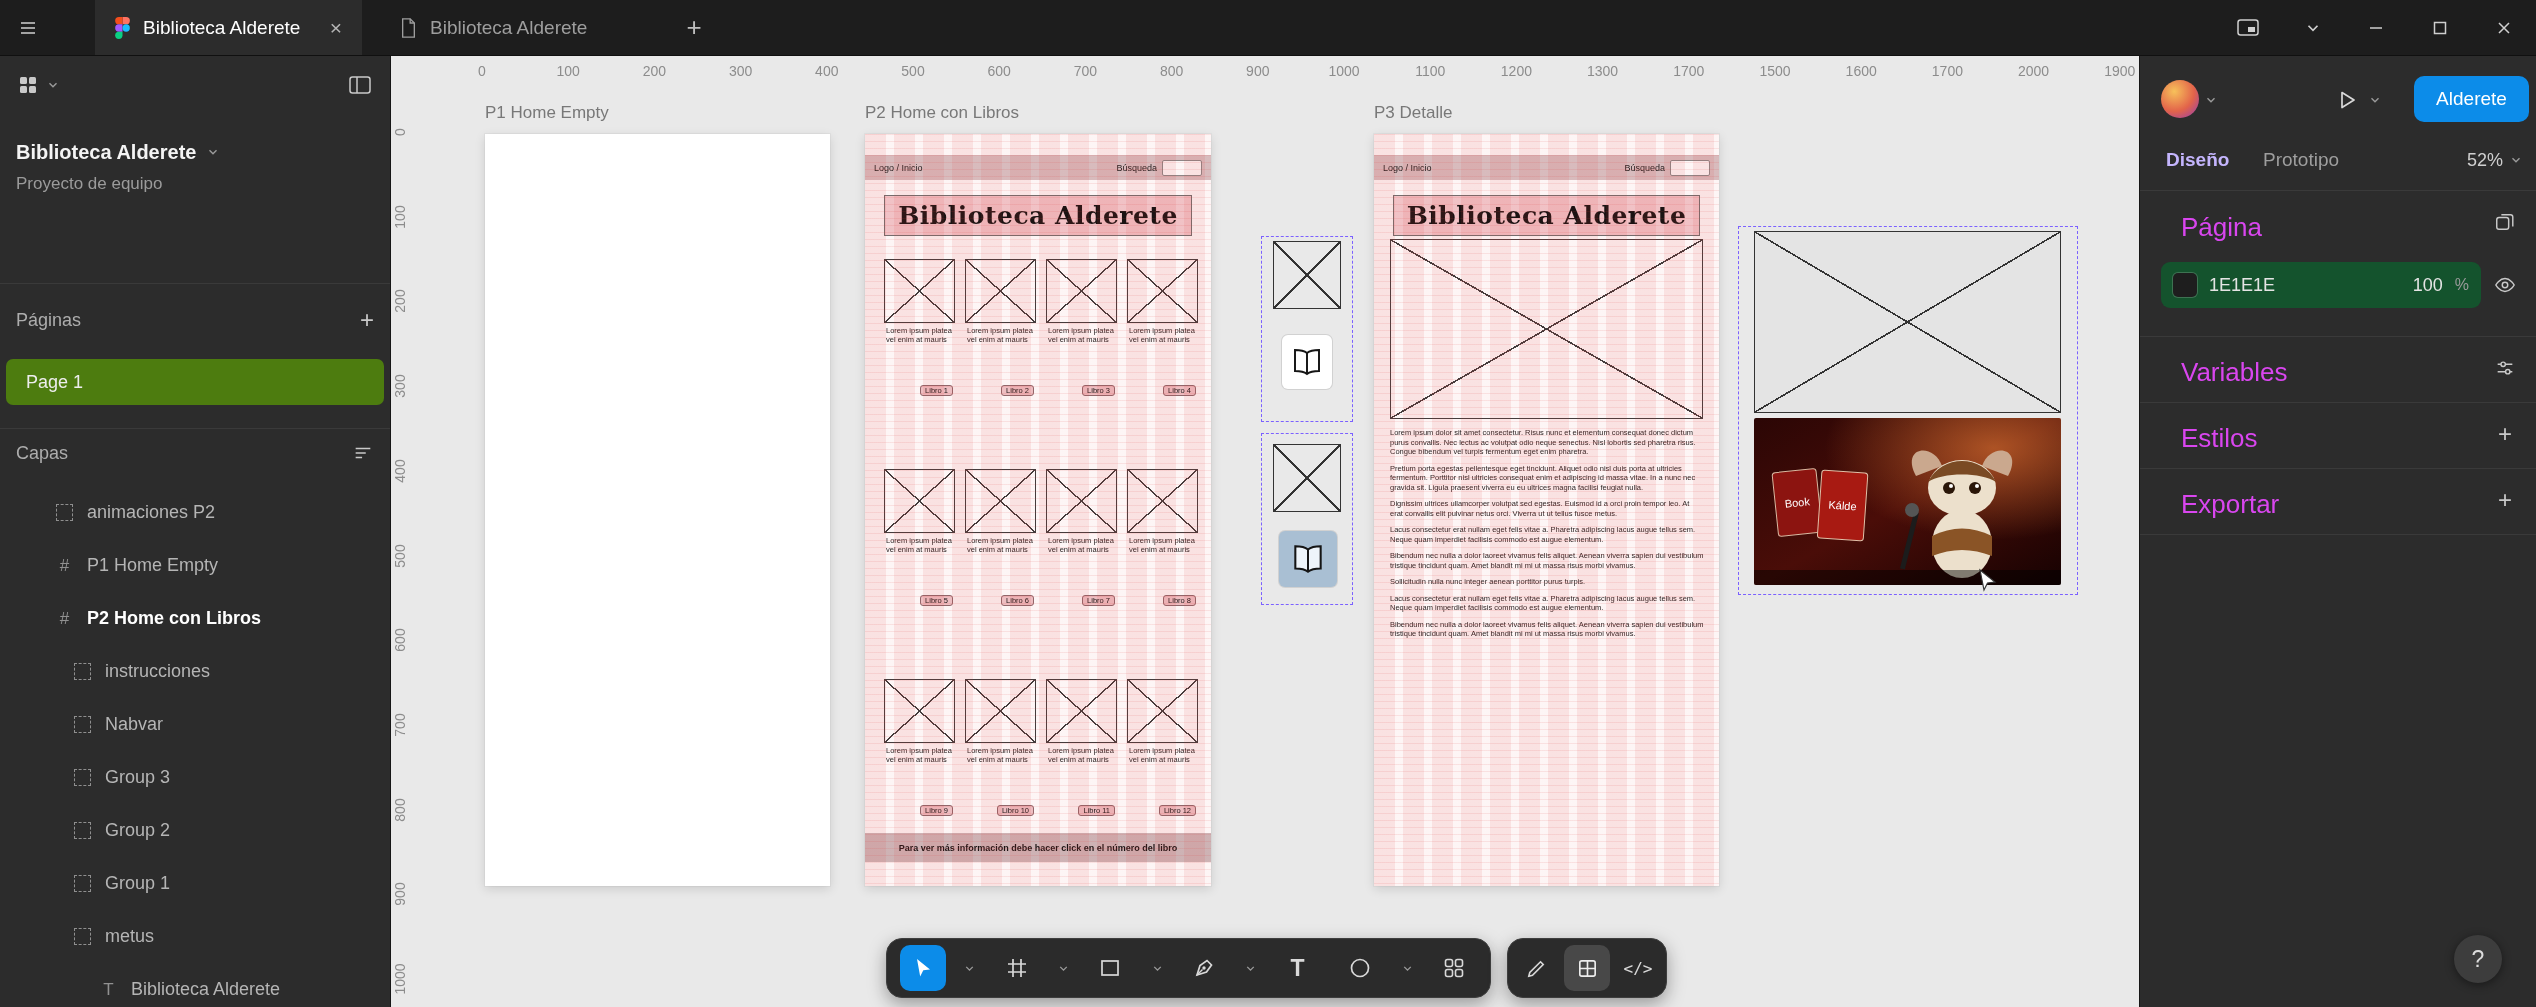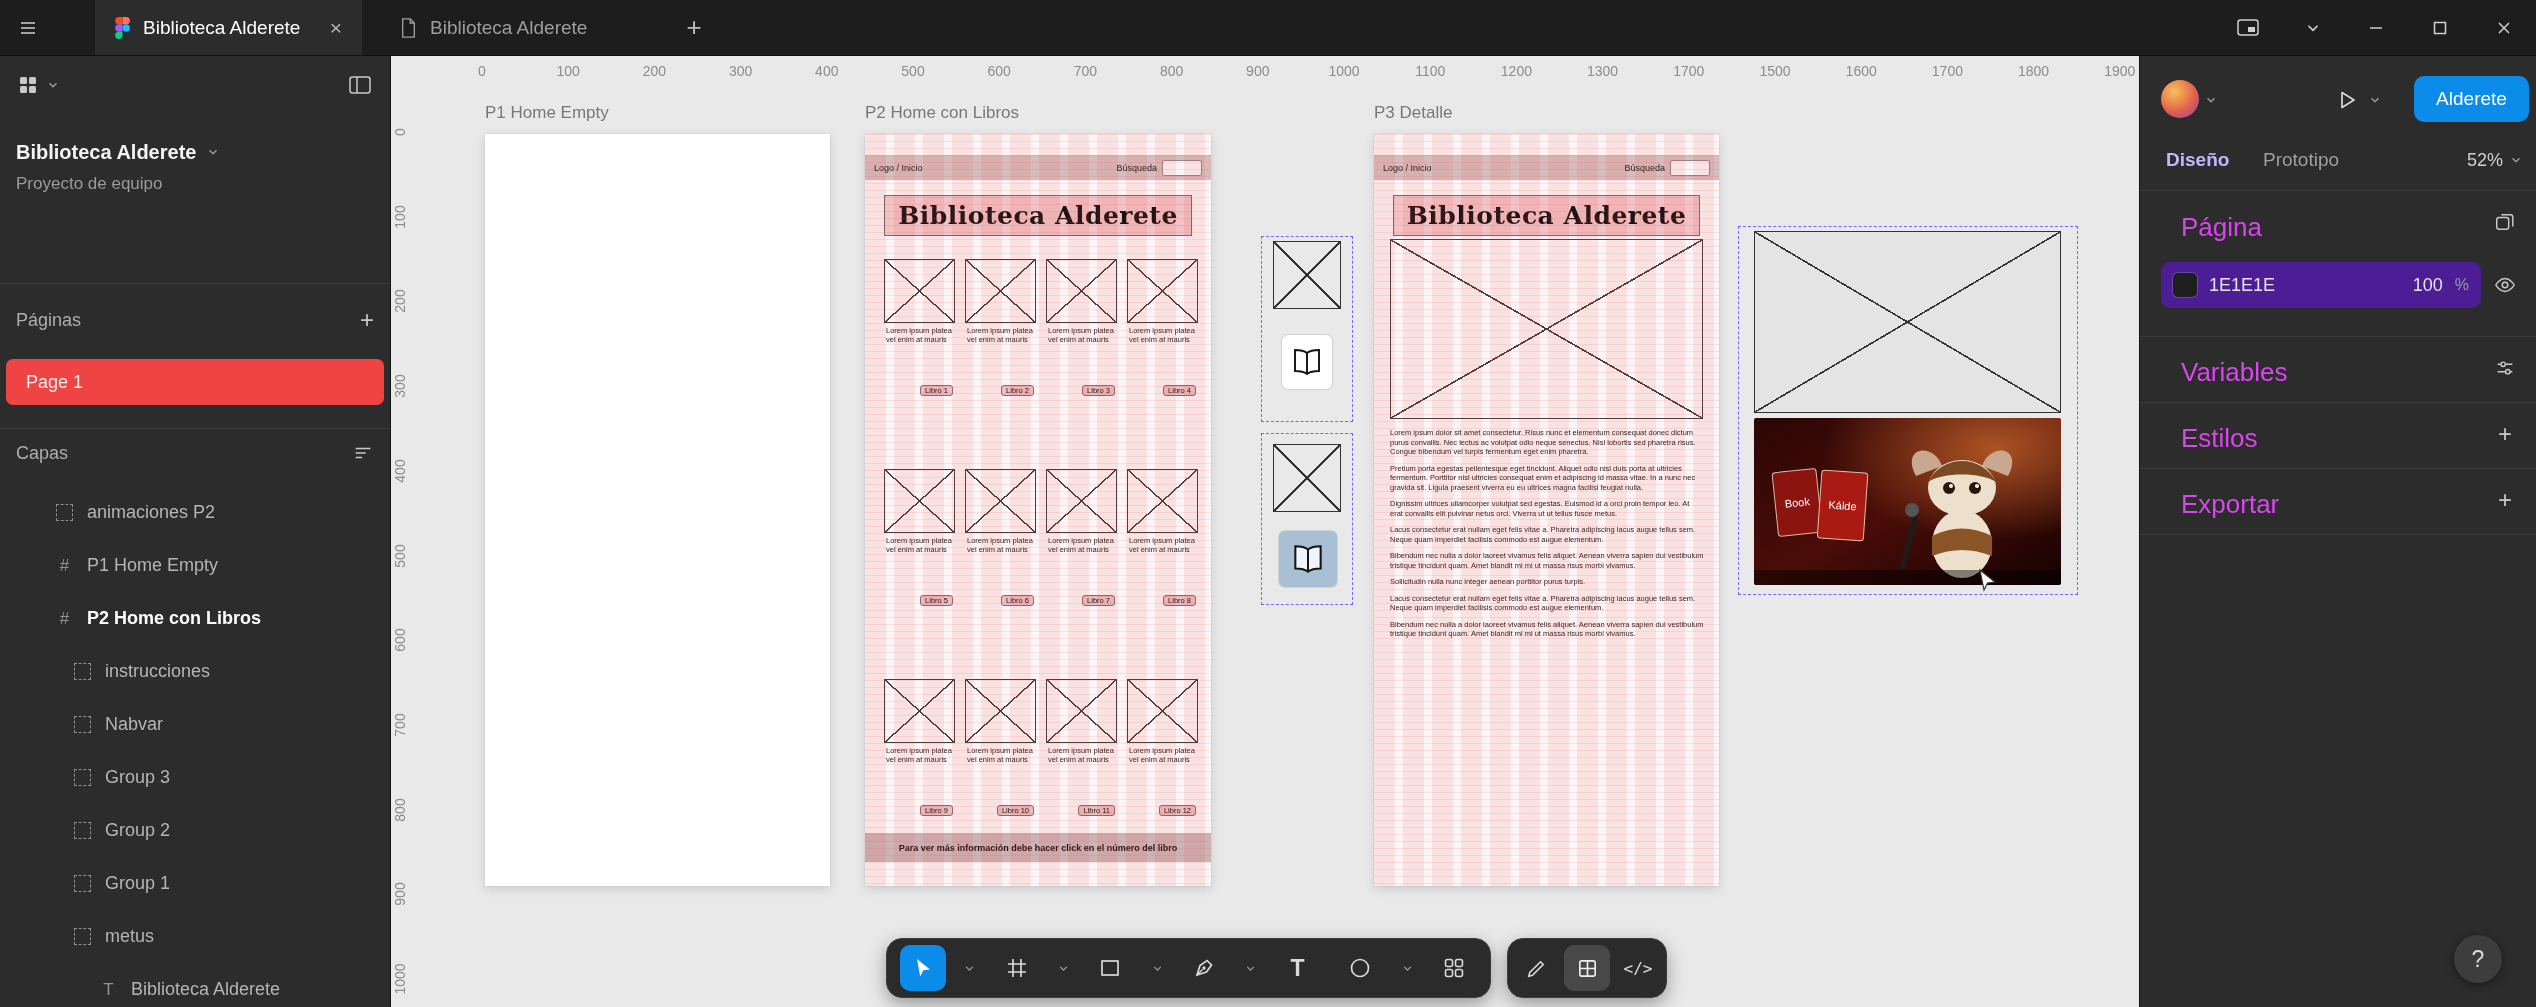--- a/index.html
+++ b/index.html
@@ -27,21 +27,21 @@
             font-size:20px;font-weight:bold;color:#f4f4f4;}
   .ls-subtitle{position:absolute;left:16px;top:114px;height:30px;display:flex;align-items:center;
                font-size:17px;color:#9b9b9b;}
   .ls-tabs{position:absolute;left:0;top:180px;width:100%;height:36px;display:flex;align-items:center;box-sizing:border-box;padding:0 16px;}
   .ls-tab{font-size:18px;color:#9b9b9b;margin-right:42px;}
   .ls-tab.active{color:#fff;font-weight:bold;}
   .ls-div{position:absolute;left:0;width:100%;height:1px;background:#3a3a3a;}
   .ls-sec{position:absolute;left:0;width:100%;height:34px;display:flex;align-items:center;
           padding:0 16px;box-sizing:border-box;font-size:18px;color:#adadad;}
   .ls-sec .grow, .grow{flex:1;}
-  .page-item{position:absolute;left:6px;top:304px;width:378px;height:46px;background:#ef4444;border-radius:7px;
+  .page-item{position:absolute;left:6px;top:304px;width:378px;height:46px;background:#4d7c0f;border-radius:7px;
              display:flex;align-items:center;padding-left:20px;box-sizing:border-box;font-size:18px;color:#ededed;}
   .layers{position:absolute;left:0;top:431px;width:100%;height:531px;overflow:hidden;}
   .layer-row{height:53px;display:flex;align-items:center;gap:14px;font-size:18px;color:#b5b5b5;box-sizing:border-box;}
   .layer-row.selected{color:#fff;font-weight:bold;}
   .layer-ico.box{width:15px;height:15px;border:1px dashed #8f8f8f;flex:0 0 auto;}
   .layer-ico.glyph{width:17px;text-align:center;color:#919191;font-size:17px;font-weight:normal;flex:0 0 auto;}
 
   
   .canvas{position:absolute;left:390px;top:55px;width:1749px;height:952px;background:#e9e9e9;overflow:hidden;}
   .h-ruler{position:absolute;left:0;top:0;width:100%;height:33px;}
@@ -120,21 +120,21 @@
   .play-chev{position:absolute;left:228px;top:38px;color:#9a9a9a;}
   .share-btn{position:absolute;left:274px;top:21px;width:115px;height:46px;background:#0c8ce9;border-radius:10px;
              color:#fff;font-size:19px;display:flex;align-items:center;justify-content:center;}
   .rs-tab{position:absolute;top:75px;height:60px;display:flex;align-items:center;font-size:19px;color:#9e9e9e;}
   .rs-tab.active{color:#c4b5fd;font-weight:bold;}
   .rs-zoom{position:absolute;right:14px;top:75px;height:60px;display:flex;align-items:center;gap:6px;
            font-size:18px;color:#cfcfcf;}
   .rs-sec{position:absolute;left:41px;font-size:26px;color:#d946ef;}
   .rs-right-ic{position:absolute;left:348px;width:34px;height:34px;display:flex;align-items:center;justify-content:center;color:#c9c9c9;}
   .plus-g{font-size:24px;color:#c9c9c9;font-weight:normal;}
-  .color-field{position:absolute;left:21px;top:207px;width:320px;height:46px;background:#4c1d95;border-radius:9px;
+  .color-field{position:absolute;left:21px;top:207px;width:320px;height:46px;background:#14532d;border-radius:9px;
                display:flex;align-items:center;gap:12px;padding:0 12px;box-sizing:border-box;}
   .swatch{width:24px;height:24px;border-radius:5px;box-shadow:0 0 0 1px rgba(255,255,255,0.18);}
   .hex{font-size:18px;color:#e4e4e4;}
   .opacity{font-size:18px;color:#e4e4e4;}
   .unit{font-size:16px;color:#9a9a9a;}
   .help-fab{position:absolute;left:2454px;top:935px;width:48px;height:48px;border-radius:50%;background:#3d3d3d;
             color:#dcdcdc;font-size:23px;display:flex;align-items:center;justify-content:center;
             box-shadow:0 2px 10px rgba(0,0,0,0.45);z-index:70;}
 </style>
 </head>
@@ -285,21 +285,21 @@
         <span class="h-tick" style="left: 781.6px;">800</span>
         <span class="h-tick" style="left: 867.8px;">900</span>
         <span class="h-tick" style="left: 954px;">1000</span>
         <span class="h-tick" style="left: 1040.2px;">1100</span>
         <span class="h-tick" style="left: 1126.4px;">1200</span>
         <span class="h-tick" style="left: 1212.6px;">1300</span>
         <span class="h-tick" style="left: 1298.8px;">1700</span>
         <span class="h-tick" style="left: 1385px;">1500</span>
         <span class="h-tick" style="left: 1471.2px;">1600</span>
         <span class="h-tick" style="left: 1557.4px;">1700</span>
-        <span class="h-tick" style="left: 1643.6px;">1800</span>
+        <span class="h-tick" style="left: 1643.6px;">2000</span>
         <span class="h-tick" style="left: 1729.8px;">1900</span>
       </div>
     <div class="v-ruler" id="v-ruler">
         <span class="v-tick" style="top: 69px;">0</span>
         <span class="v-tick" style="top: 153.7px;">100</span>
         <span class="v-tick" style="top: 238.4px;">200</span>
         <span class="v-tick" style="top: 323.1px;">300</span>
         <span class="v-tick" style="top: 407.8px;">400</span>
         <span class="v-tick" style="top: 492.5px;">500</span>
         <span class="v-tick" style="top: 577.2px;">600</span>

